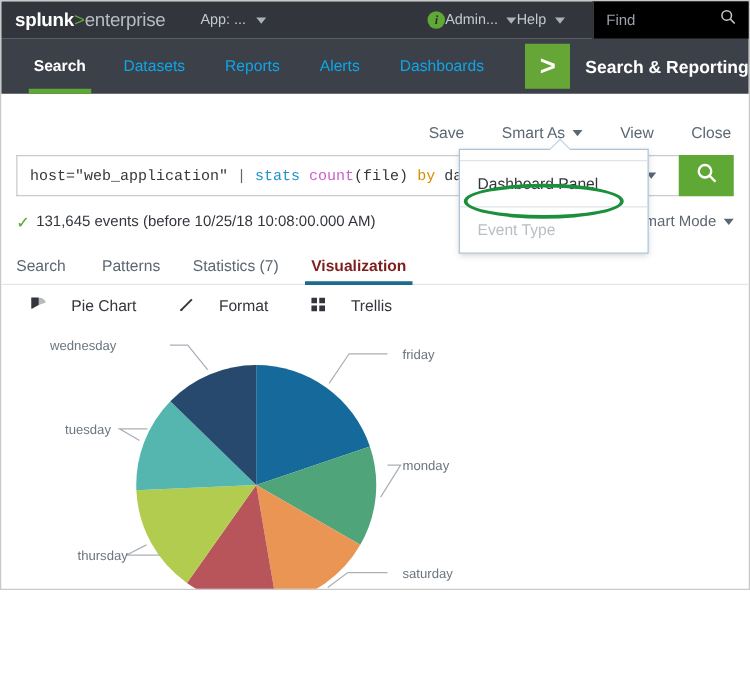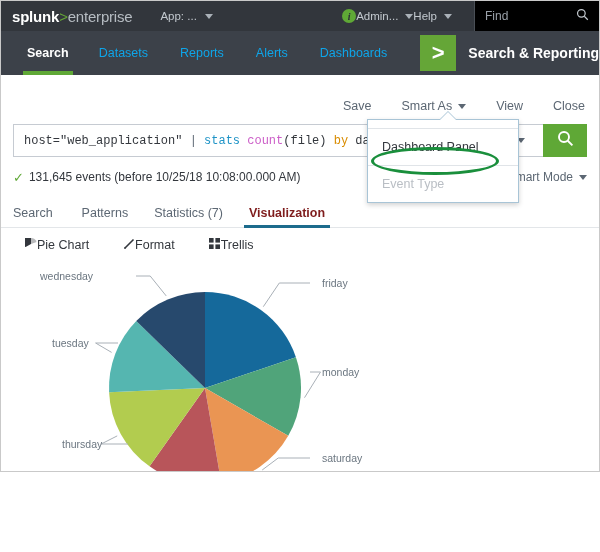--- a/index.html
+++ b/index.html
@@ -289,21 +289,21 @@
   .viz-toolbar {
     height: 34px;
     display: flex;
     align-items: center;
     padding-left: 24px;
     gap: 34px;
   }
   .viz-btn {
     display: flex;
     align-items: center;
-    gap: 0;
+    gap: 20px;
     font-size: 12.5px;
     color: #33373d;
     cursor: pointer;
   }
 
   
   .chart-area {
     position: relative;
     height: 270px;
   }

